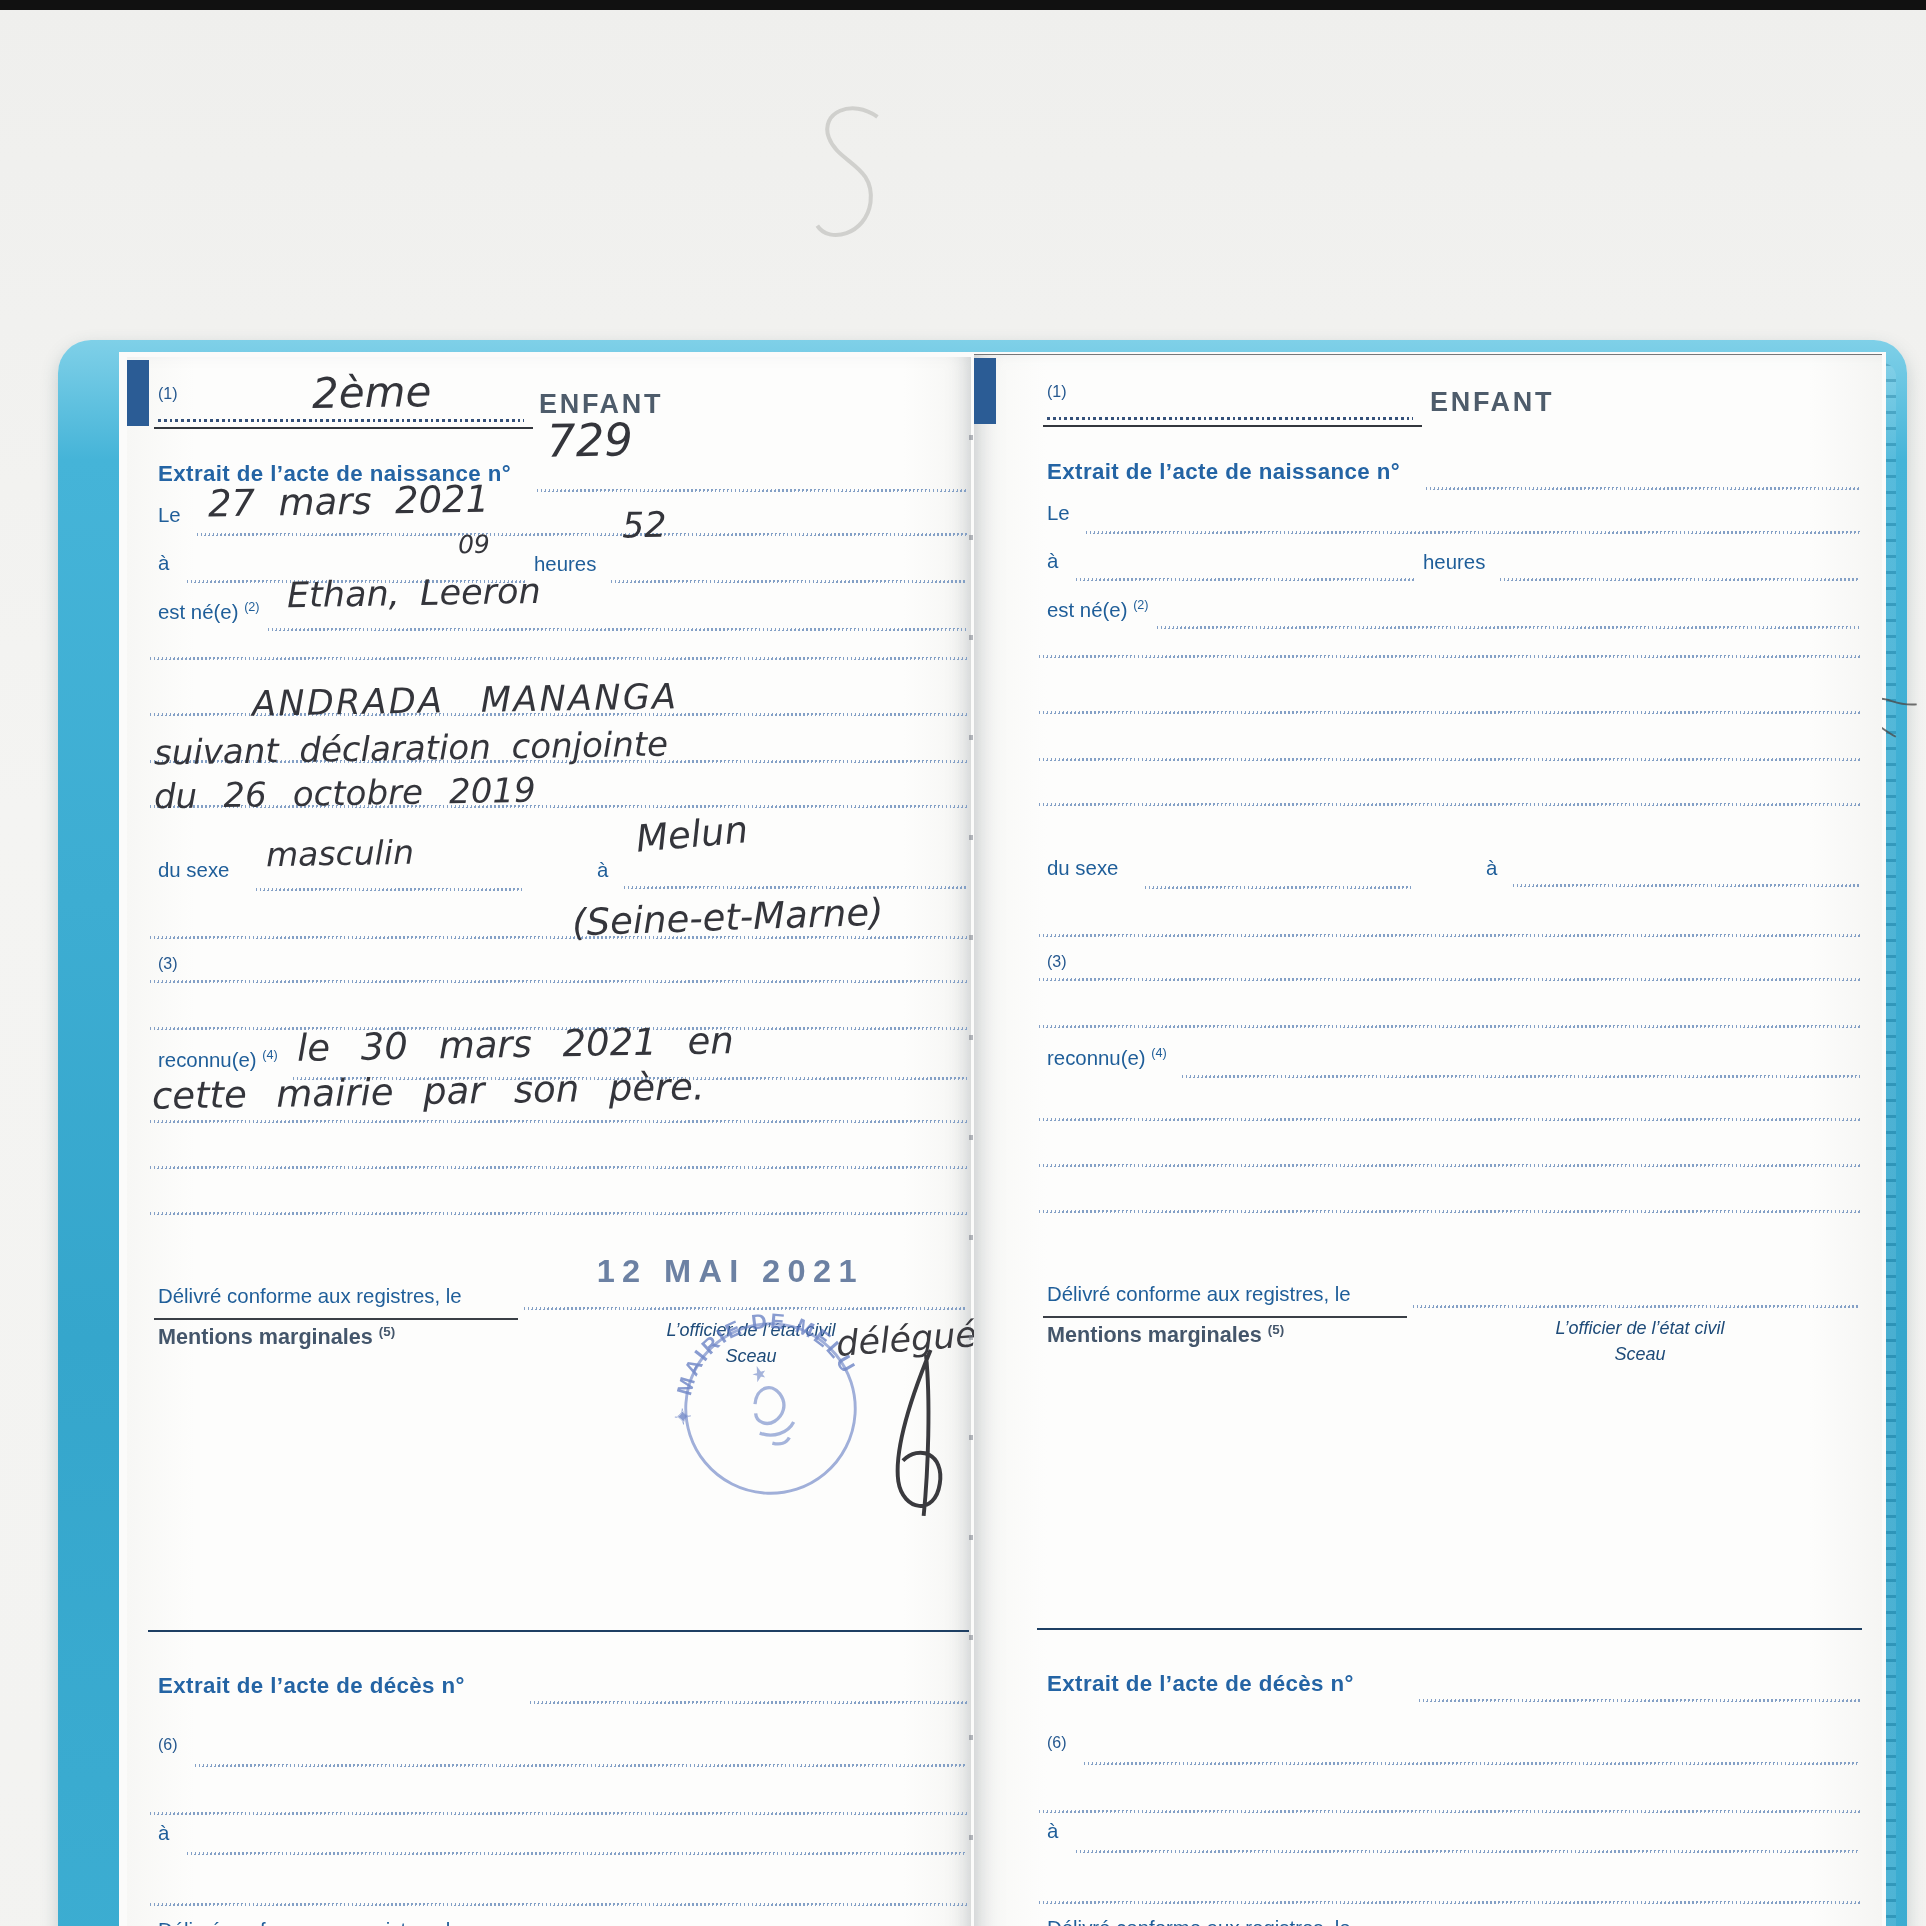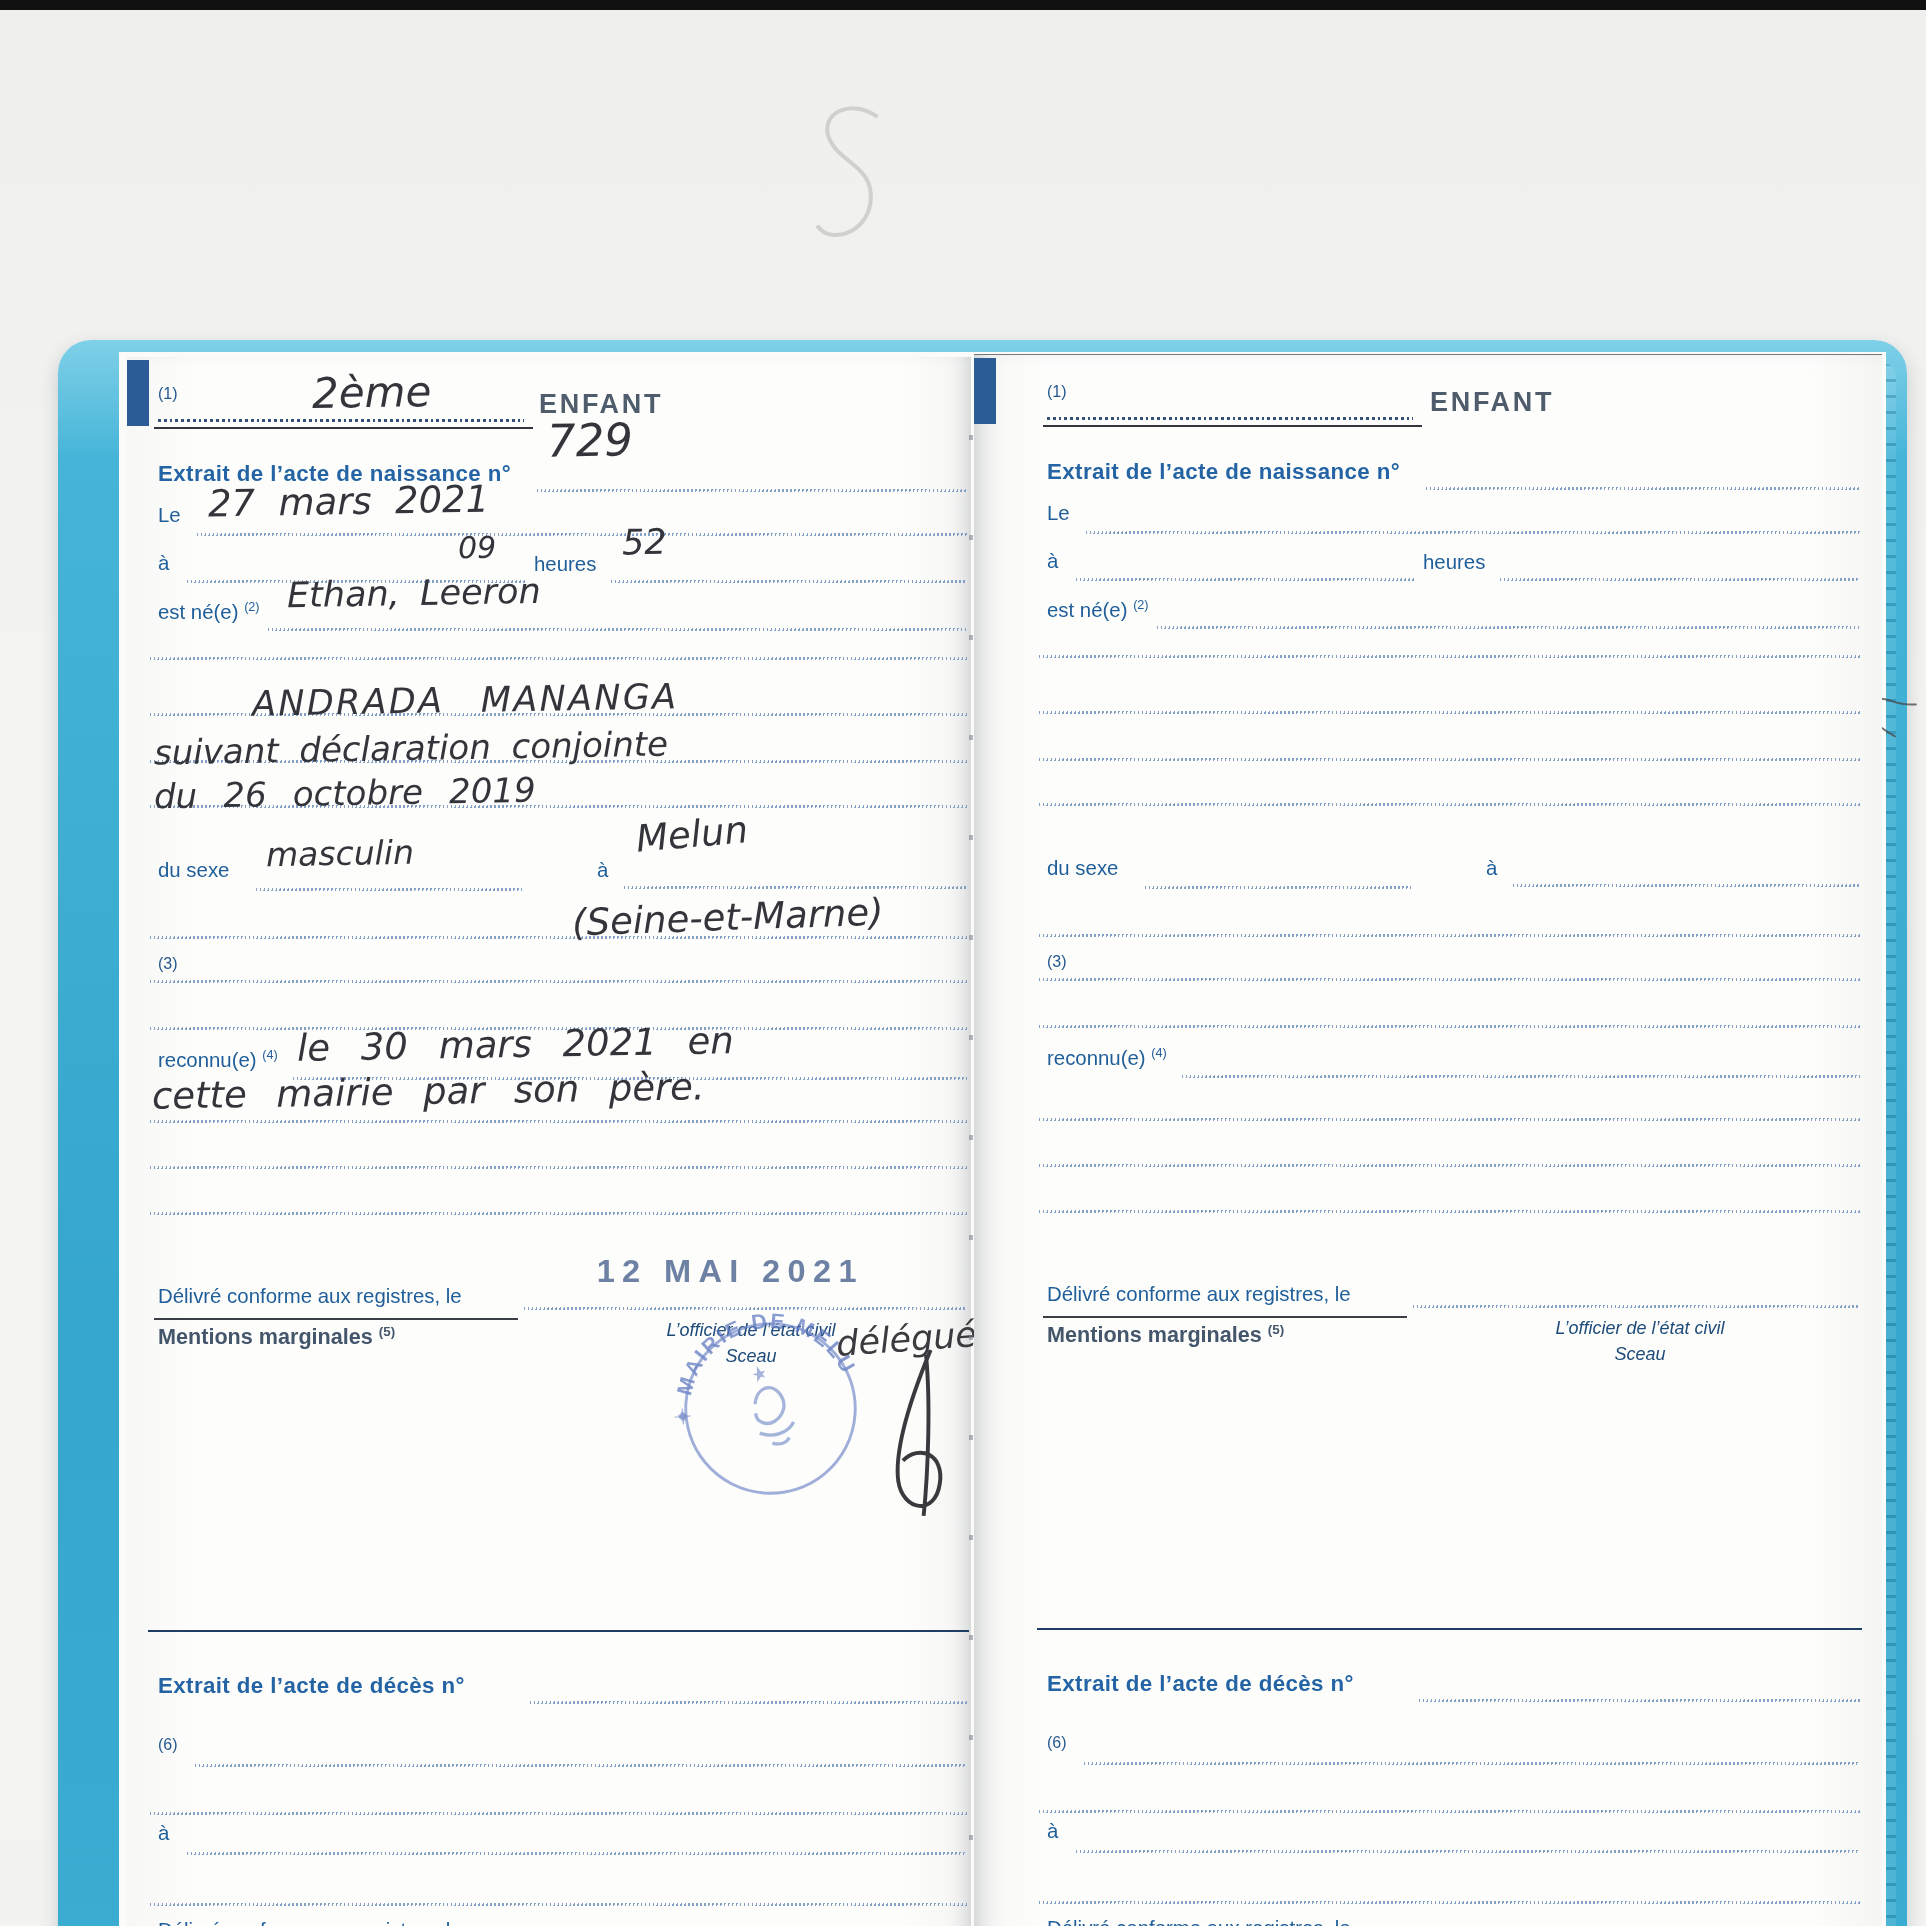--- a/index.html
+++ b/index.html
@@ -82,22 +82,22 @@
       <div class="hw" style="left:389px;top:57px;font-size:45px;">729</div>
 
       <div class="lbl" style="left:0;top:147px;">Le</div>
       <div class="dline" style="left:39px;top:176px;right:0;"></div>
       <div class="hw" style="left:50px;top:123px;font-size:37px;word-spacing:11.6px;">27 mars 2021</div>
 
       <div class="lbl" style="left:0;top:195px;">à</div>
       <div class="dline" style="left:29px;top:223px;width:339px;"></div>
       <div class="lbl" style="left:376px;top:196px;">heures</div>
       <div class="dline" style="left:453px;top:223px;right:0;"></div>
-      <div class="hw" style="left:300px;top:173px;font-size:30px;">09</div>
-      <div class="hw" style="left:464px;top:165px;font-size:35px;">52</div>
+      <div class="hw" style="left:300px;top:173px;font-size:25px;">09</div>
+      <div class="hw" style="left:464px;top:148px;font-size:35px;">52</div>
 
       <div class="lbl" style="left:0;top:243px;"><span>est né(e)</span> <span class="sup">(2)</span></div>
       <div class="dline" style="left:110px;top:271px;right:0;"></div>
       <div class="hw" style="left:129px;top:216px;font-size:35px;word-spacing:9.2px;">Ethan, Leeron</div>
 
       <div class="dline" style="left:-7.7px;top:300px;right:0;"></div>
 
       <div class="dline" style="left:-7.7px;top:356px;right:0;"></div>
       <div class="hw" style="left:94px;top:323px;font-size:35px;letter-spacing:2.3px;word-spacing:23px;">ANDRADA MANANGA</div>
 

